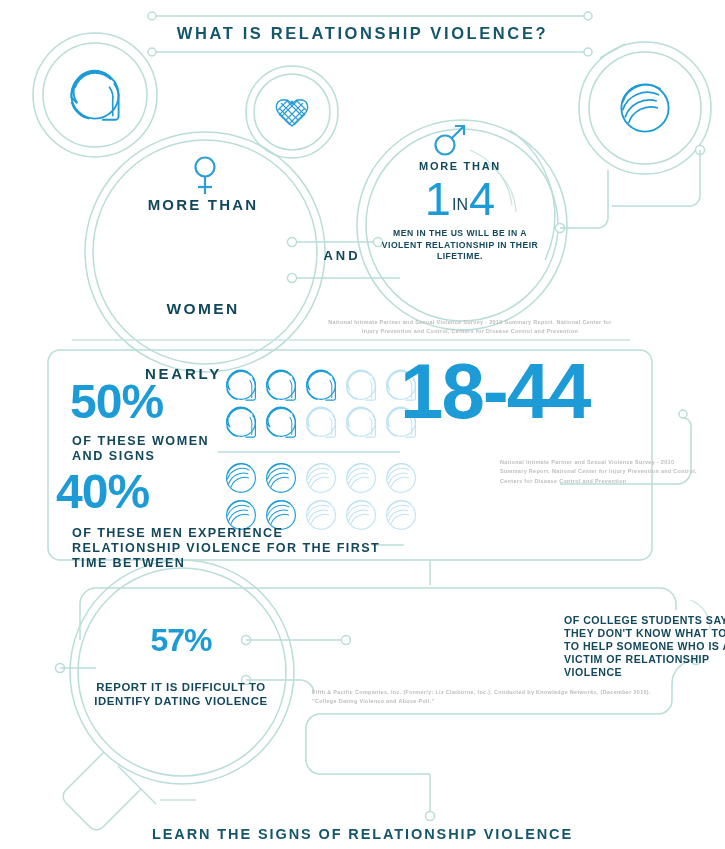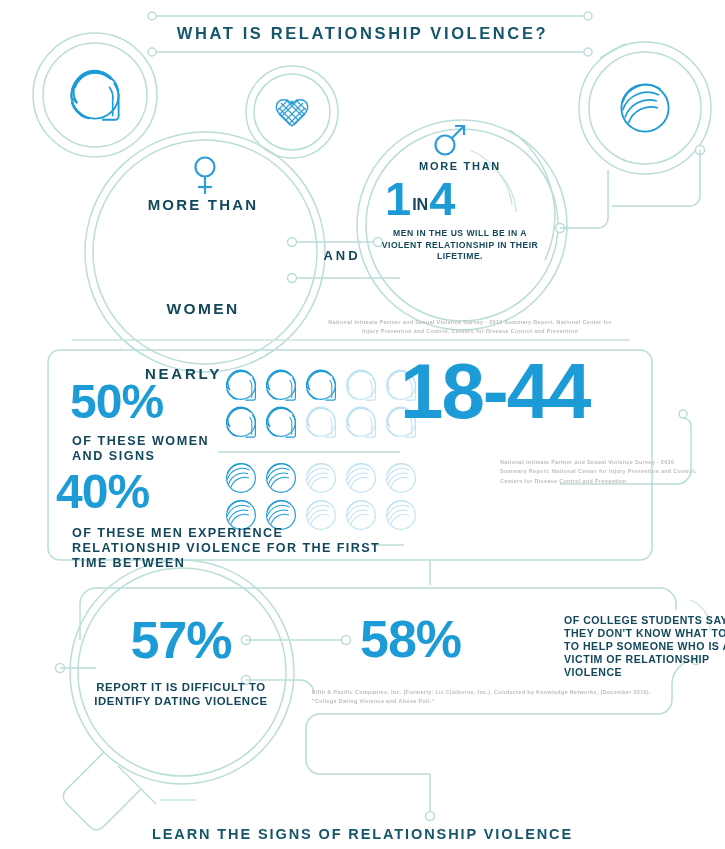--- a/index.html
+++ b/index.html
@@ -31,43 +31,43 @@
     font-size:82px;font-weight:700;letter-spacing:-1px;color:#1c9bd7;line-height:82px;}
   .big13 .in{font-size:27px;letter-spacing:0px;vertical-align:8px;color:#13485c;padding:0 2px;}
   .women{left:120px;top:300px;width:166px;text-align:center;
     font-size:15.5px;font-weight:700;letter-spacing:2.4px;color:#13485c;}
   .andlbl{left:302px;top:248px;width:80px;text-align:center;
     font-size:13px;font-weight:700;letter-spacing:3px;color:#13485c;}
 
   
   .morethan2{left:385px;top:160px;width:150px;text-align:center;
     font-size:11px;font-weight:700;letter-spacing:1.7px;color:#13485c;}
-  .big14{left:385px;top:175px;width:150px;text-align:left;
-    font-size:47px;font-weight:700;color:#1c9bd7;line-height:47px;}
+  .big14{left:385px;top:175px;width:150px;text-align:center;
+    font-size:47px;font-weight:400;color:#1c9bd7;line-height:47px;}
   .big14 .in{font-size:16px;vertical-align:5px;color:#13485c;padding:0 1px;}
   .menline{left:378px;top:228px;width:164px;text-align:center;
     font-size:8.6px;font-weight:700;letter-spacing:.5px;line-height:11.5px;color:#13485c;}
   .cite1{left:325px;top:318px;width:290px;text-align:center;}
 
   
   .nearly{left:72px;top:365px;width:150px;text-align:right;
     font-size:15px;font-weight:700;letter-spacing:2.8px;color:#13485c;}
   .p50{left:70px;top:378px;font-size:48px;font-weight:700;color:#1c9bd7;line-height:48px;letter-spacing:-1px;}
   .ofwomen{left:72px;top:434px;width:160px;
     font-size:12.6px;font-weight:700;letter-spacing:1.5px;line-height:15px;color:#13485c;}
   .p40{left:56px;top:468px;font-size:48px;font-weight:700;color:#1c9bd7;line-height:48px;letter-spacing:-1px;}
   .ofmen{left:72px;top:526px;width:310px;
     font-size:12.6px;font-weight:700;letter-spacing:1.4px;line-height:15px;color:#13485c;}
   .age{left:400px;top:352px;width:280px;text-align:left;
     font-size:78px;font-weight:700;letter-spacing:-2px;color:#1c9bd7;line-height:78px;}
   .cite2{left:500px;top:458px;width:200px;text-align:left;}
 
   
   .p57{left:96px;top:618px;width:170px;text-align:center;
-    font-size:52px;font-weight:700;color:#1c9bd7;line-height:44px;letter-spacing:-1px;}
+    font-size:32px;font-weight:700;color:#1c9bd7;line-height:44px;letter-spacing:-1px;}
   .t57{left:86px;top:681px;width:190px;text-align:center;
     font-size:11.4px;font-weight:700;letter-spacing:.6px;line-height:13.6px;color:#13485c;}
   .p58{left:360px;top:613px;width:150px;text-align:left;
     font-size:52px;font-weight:700;color:#1c9bd7;line-height:52px;letter-spacing:-1px;}
   .t58{left:516px;top:614px;width:190px;text-align:left;
     font-size:10.6px;font-weight:700;letter-spacing:.5px;line-height:13px;color:#13485c;margin-left:48px;}
   .cite3{left:312px;top:688px;width:340px;text-align:left;}
 </style>
 </head>
 <body>
@@ -302,19 +302,18 @@
   <div class="txt nearly">NEARLY</div>
   <div class="txt p50">50%</div>
   <div class="txt ofwomen">OF THESE WOMEN AND SIGNS</div>
   <div class="txt p40">40%</div>
   <div class="txt ofmen">OF THESE MEN EXPERIENCE RELATIONSHIP VIOLENCE FOR THE FIRST TIME BETWEEN</div>
   <div class="txt age">18-44</div>
   <div class="txt cite cite2">National Intimate Partner and Sexual Violence Survey - 2010 Summary Report. National Center for Injury Prevention and Control, Centers for Disease Control and Prevention</div>
 
   <div class="txt p57">57%</div>
   <div class="txt t57">REPORT IT IS DIFFICULT TO IDENTIFY DATING VIOLENCE</div>
-  <div class="txt p58">58%</div>
   <div class="txt t58">OF COLLEGE STUDENTS SAY THEY DON'T KNOW WHAT TO DO TO HELP SOMEONE WHO IS A VICTIM OF RELATIONSHIP VIOLENCE</div>
   <div class="txt cite cite3">Fifth &amp; Pacific Companies, Inc. (Formerly: Liz Claiborne, Inc.). Conducted by Knowledge Networks, (December 2010). "College Dating Violence and Abuse Poll."</div>
 
   <div class="txt ftr">LEARN THE SIGNS OF RELATIONSHIP VIOLENCE</div>
 
 </div>
 
 </body></html>

